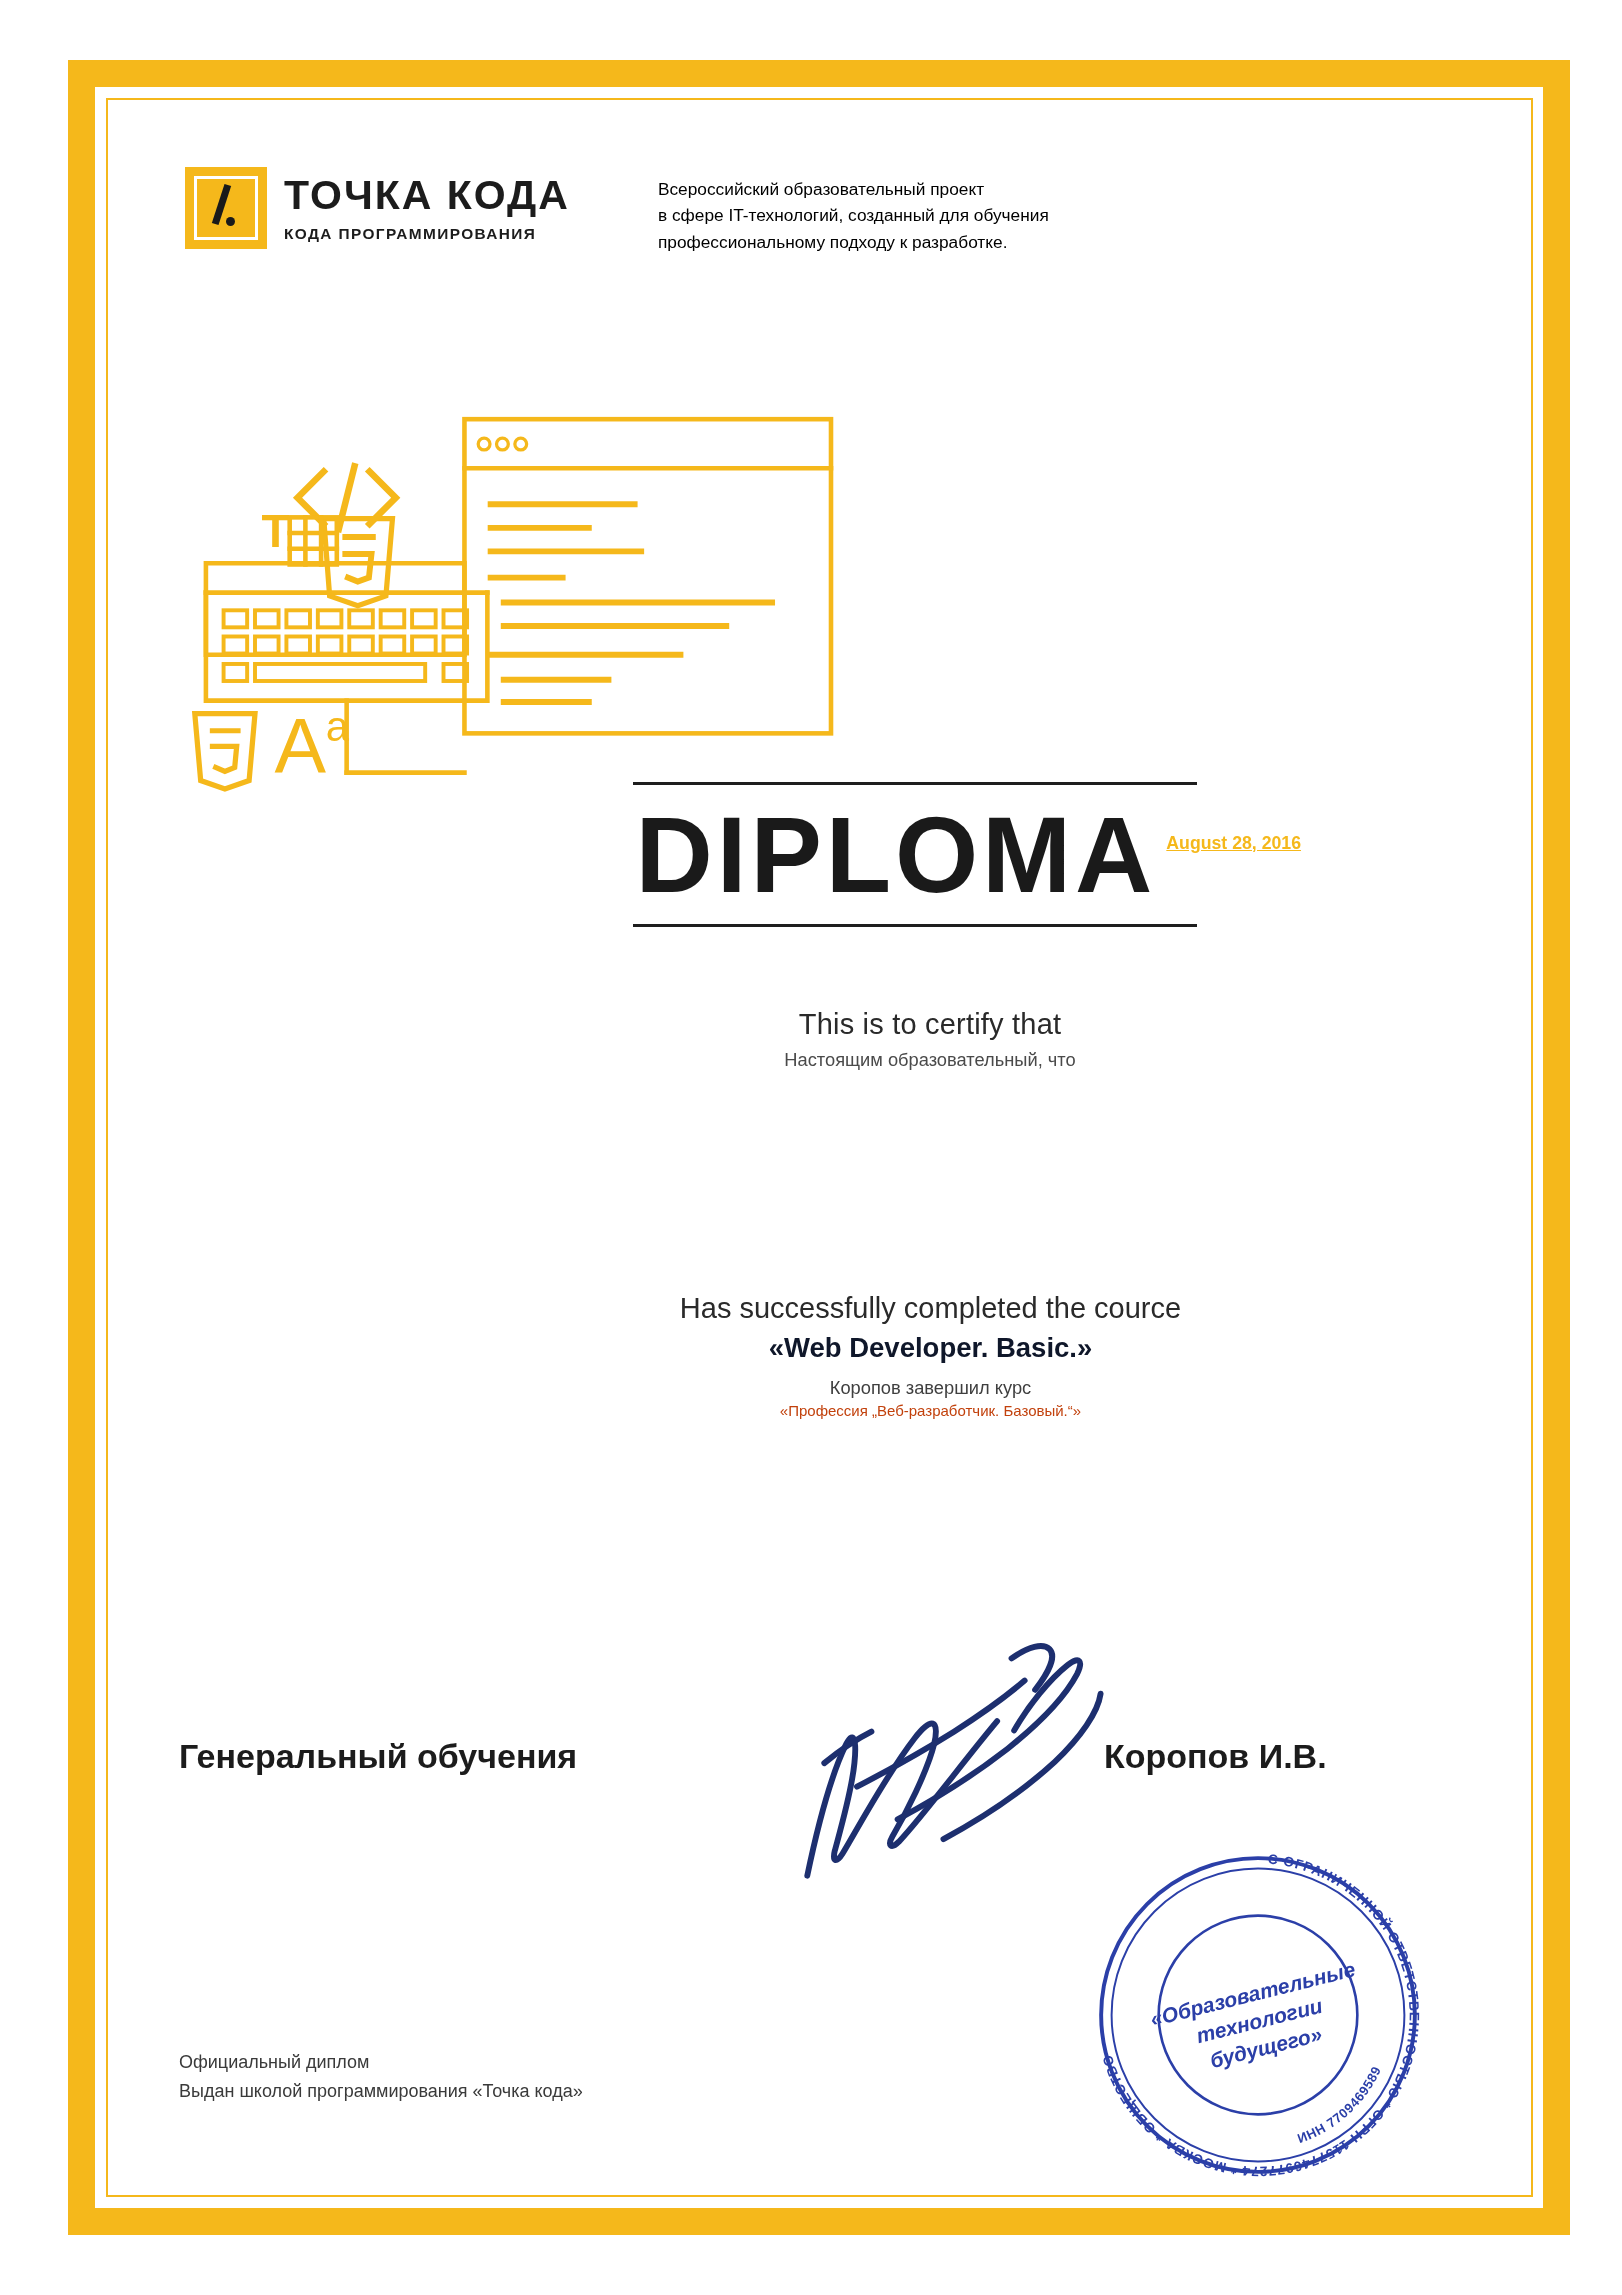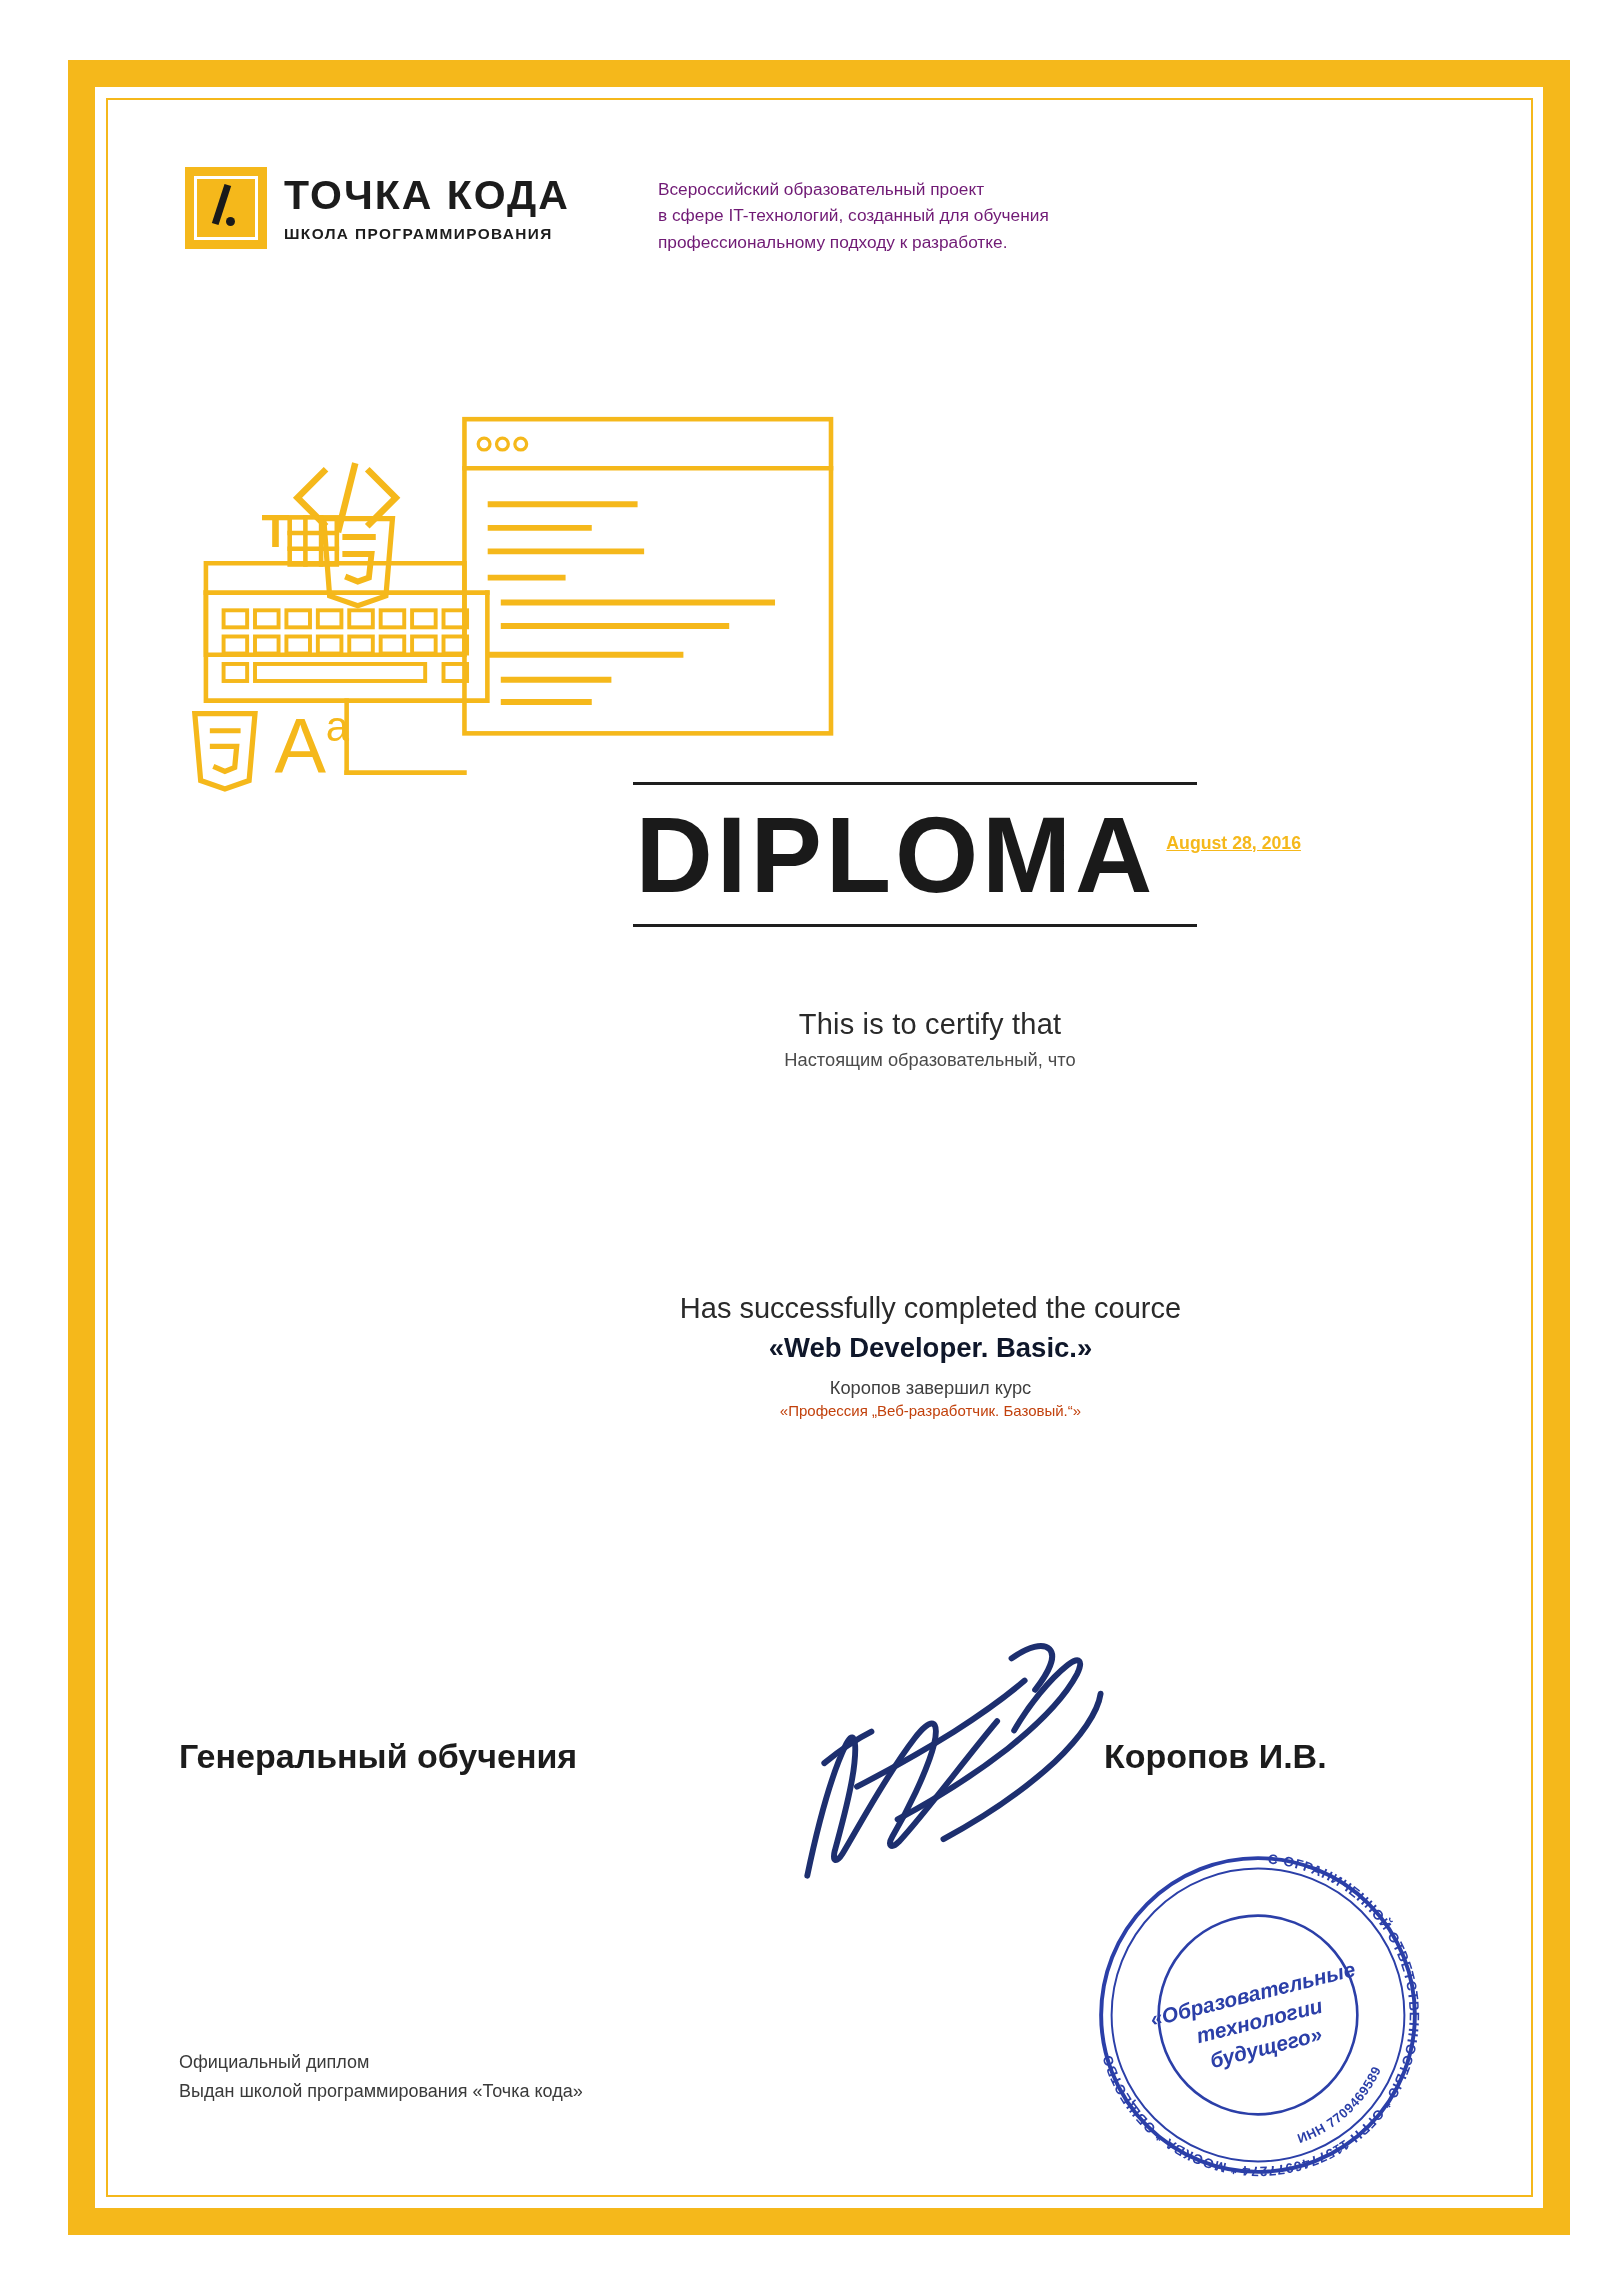--- a/index.html
+++ b/index.html
@@ -107,21 +107,21 @@
     font-weight: bold;
     letter-spacing: 1.4px;
     color: #1c1c1c;
     white-space: nowrap;
   }
   .header-desc {
     margin-left: 62px;
     padding-top: 9.2px;
     font-size: 17.3px;
     line-height: 1.52;
-    color: #701a75;
+    color: #000000;
     white-space: pre-line;
   }
 
   
   .illustration {
     position: absolute;
     left: 175px;
     top: 406px;
     width: 720px;
     height: 622px;
@@ -264,21 +264,21 @@
 
   <div class="header">
     <div class="logo-block">
       <div class="logo-mark">
         <div class="inner-box"></div>
         <div class="slash"></div>
         <div class="dot"></div>
       </div>
       <div class="logo-text-wrap">
         <div class="logo-title">ТОЧКА КОДА</div>
-        <div class="logo-sub">ШКОЛА ПРОГРАММИРОВАНИЯ</div>
+        <div class="logo-sub">КОДА ПРОГРАММИРОВАНИЯ</div>
       </div>
     </div>
     <div class="header-desc">Всероссийский образовательный проект
 в сфере IT-технологий, созданный для обучения
 профессиональному подходу к разработке.</div>
   </div>
 
   <div class="illustration">
     <svg width="720" height="622" viewBox="0 0 1100 950" fill="none" stroke="#f5b81b" stroke-width="7" stroke-linecap="square">
 

